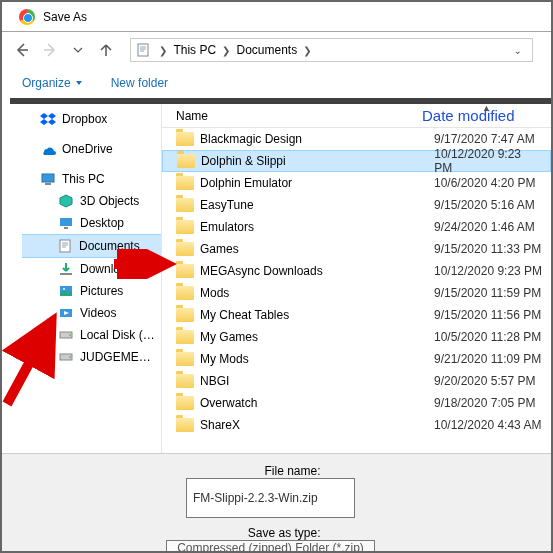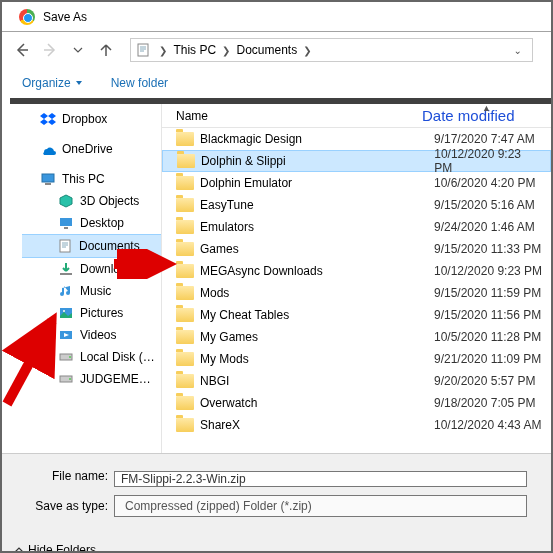--- a/index.html
+++ b/index.html
@@ -31,23 +31,23 @@
 .col-date { font-size: 15px; color: #1d4ed8; }
 .sort-arrow { position: absolute; left: 320px; top: -1px; font-size: 9px; color: #555; }
 .file-list { overflow-y: auto; flex: 1; }
 .file-row { display: flex; align-items: center; padding: 2px 8px 2px 14px; height: 22px; }
 .file-row.selected { background: #cce8ff; border: 1px solid #99d1ff; }
 .folder-icon { width: 18px; height: 14px; background: linear-gradient(#ffe9a6, #f7ce5b); border-radius: 1px; margin-right: 6px; position: relative; }
 .folder-icon::before { content: ""; position: absolute; top: -3px; left: 0; width: 7px; height: 3px; background: #f7ce5b; border-radius: 1px 1px 0 0; }
 .file-name { width: 234px; font-size: 12px; }
 .file-date { font-size: 12px; color: #333; }
 .bottom { padding: 10px 12px; background: #f0f0f0; }
-.form-row { display: flex; align-items: center; margin-bottom: 8px; }
+.form-row { display: flex; align-items: center; margin-bottom: 8px; flex-direction: column; }
 .form-label { width: 100px; text-align: right; padding-right: 6px; font-size: 12px; }
-.form-input { flex: 1; border: 1px solid #777; background: #fff; height: 16px; padding: 0 6px; font-size: 12px; color: #333; margin-right: 12px; margin-top: 7px; }
+.form-input { flex: 1; border: 1px solid #777; background: #fff; height: 16px; padding: 12px 6px; font-size: 12px; color: #333; margin-right: 12px; }
 .form-select { flex: 1; border: 1px solid #777; background: #fafafa; height: 22px; padding: 0 10px; font-size: 12px; color: #555; margin-right: 12px; display: flex; align-items: center; }
 .footer { display: flex; align-items: center; padding: 8px 12px; background: #f0f0f0; }
 .hide-link { font-size: 12px; cursor: pointer; display: flex; align-items: center; gap: 4px; }
 .arrow-red { position: absolute; z-index: 10; pointer-events: none; }
 .arrow1 { left: 110px; top: 145px; width: 70px; height: 30px; }
 .arrow2 { left: -5px; top: 205px; width: 75px; height: 100px; }
 svg { display: block; }
 </style>
 </head>
 <body>
@@ -162,28 +162,20 @@
         <span class="side-label">Documents</span>
       </div>
       <div class="side-item sub">
         <span class="side-icon">
           <svg width="16" height="16" viewBox="0 0 16 16">
             <path d="M8 2v8m0 0l-3-3m3 3l3-3" stroke="#2a7" stroke-width="2" fill="none"></path>
             <rect x="2" y="12" width="12" height="2" fill="#888"></rect>
           </svg>
         </span>
         <span class="side-label">Downloads</span>
-      </div>
-      <div class="side-item sub">
-        <span class="side-icon">
-          <svg width="16" height="16" viewBox="0 0 16 16">
-            <path d="M6 3v8a2 2 0 11-2-2V5l8-2v7a2 2 0 11-2-2" fill="#3a96dd"></path>
-          </svg>
-        </span>
-        <span class="side-label">Music</span>
       </div>
       <div class="side-item sub">
         <span class="side-icon">
           <svg width="16" height="16" viewBox="0 0 16 16">
             <rect x="2" y="3" width="12" height="10" fill="#3a96dd"></rect>
             <circle cx="6" cy="6" r="1" fill="#ffe"></circle>
             <path d="M2 11l4-4 4 4 4-3v5H2z" fill="#2a7"></path>
           </svg>
         </span>
         <span class="side-label">Pictures</span>

